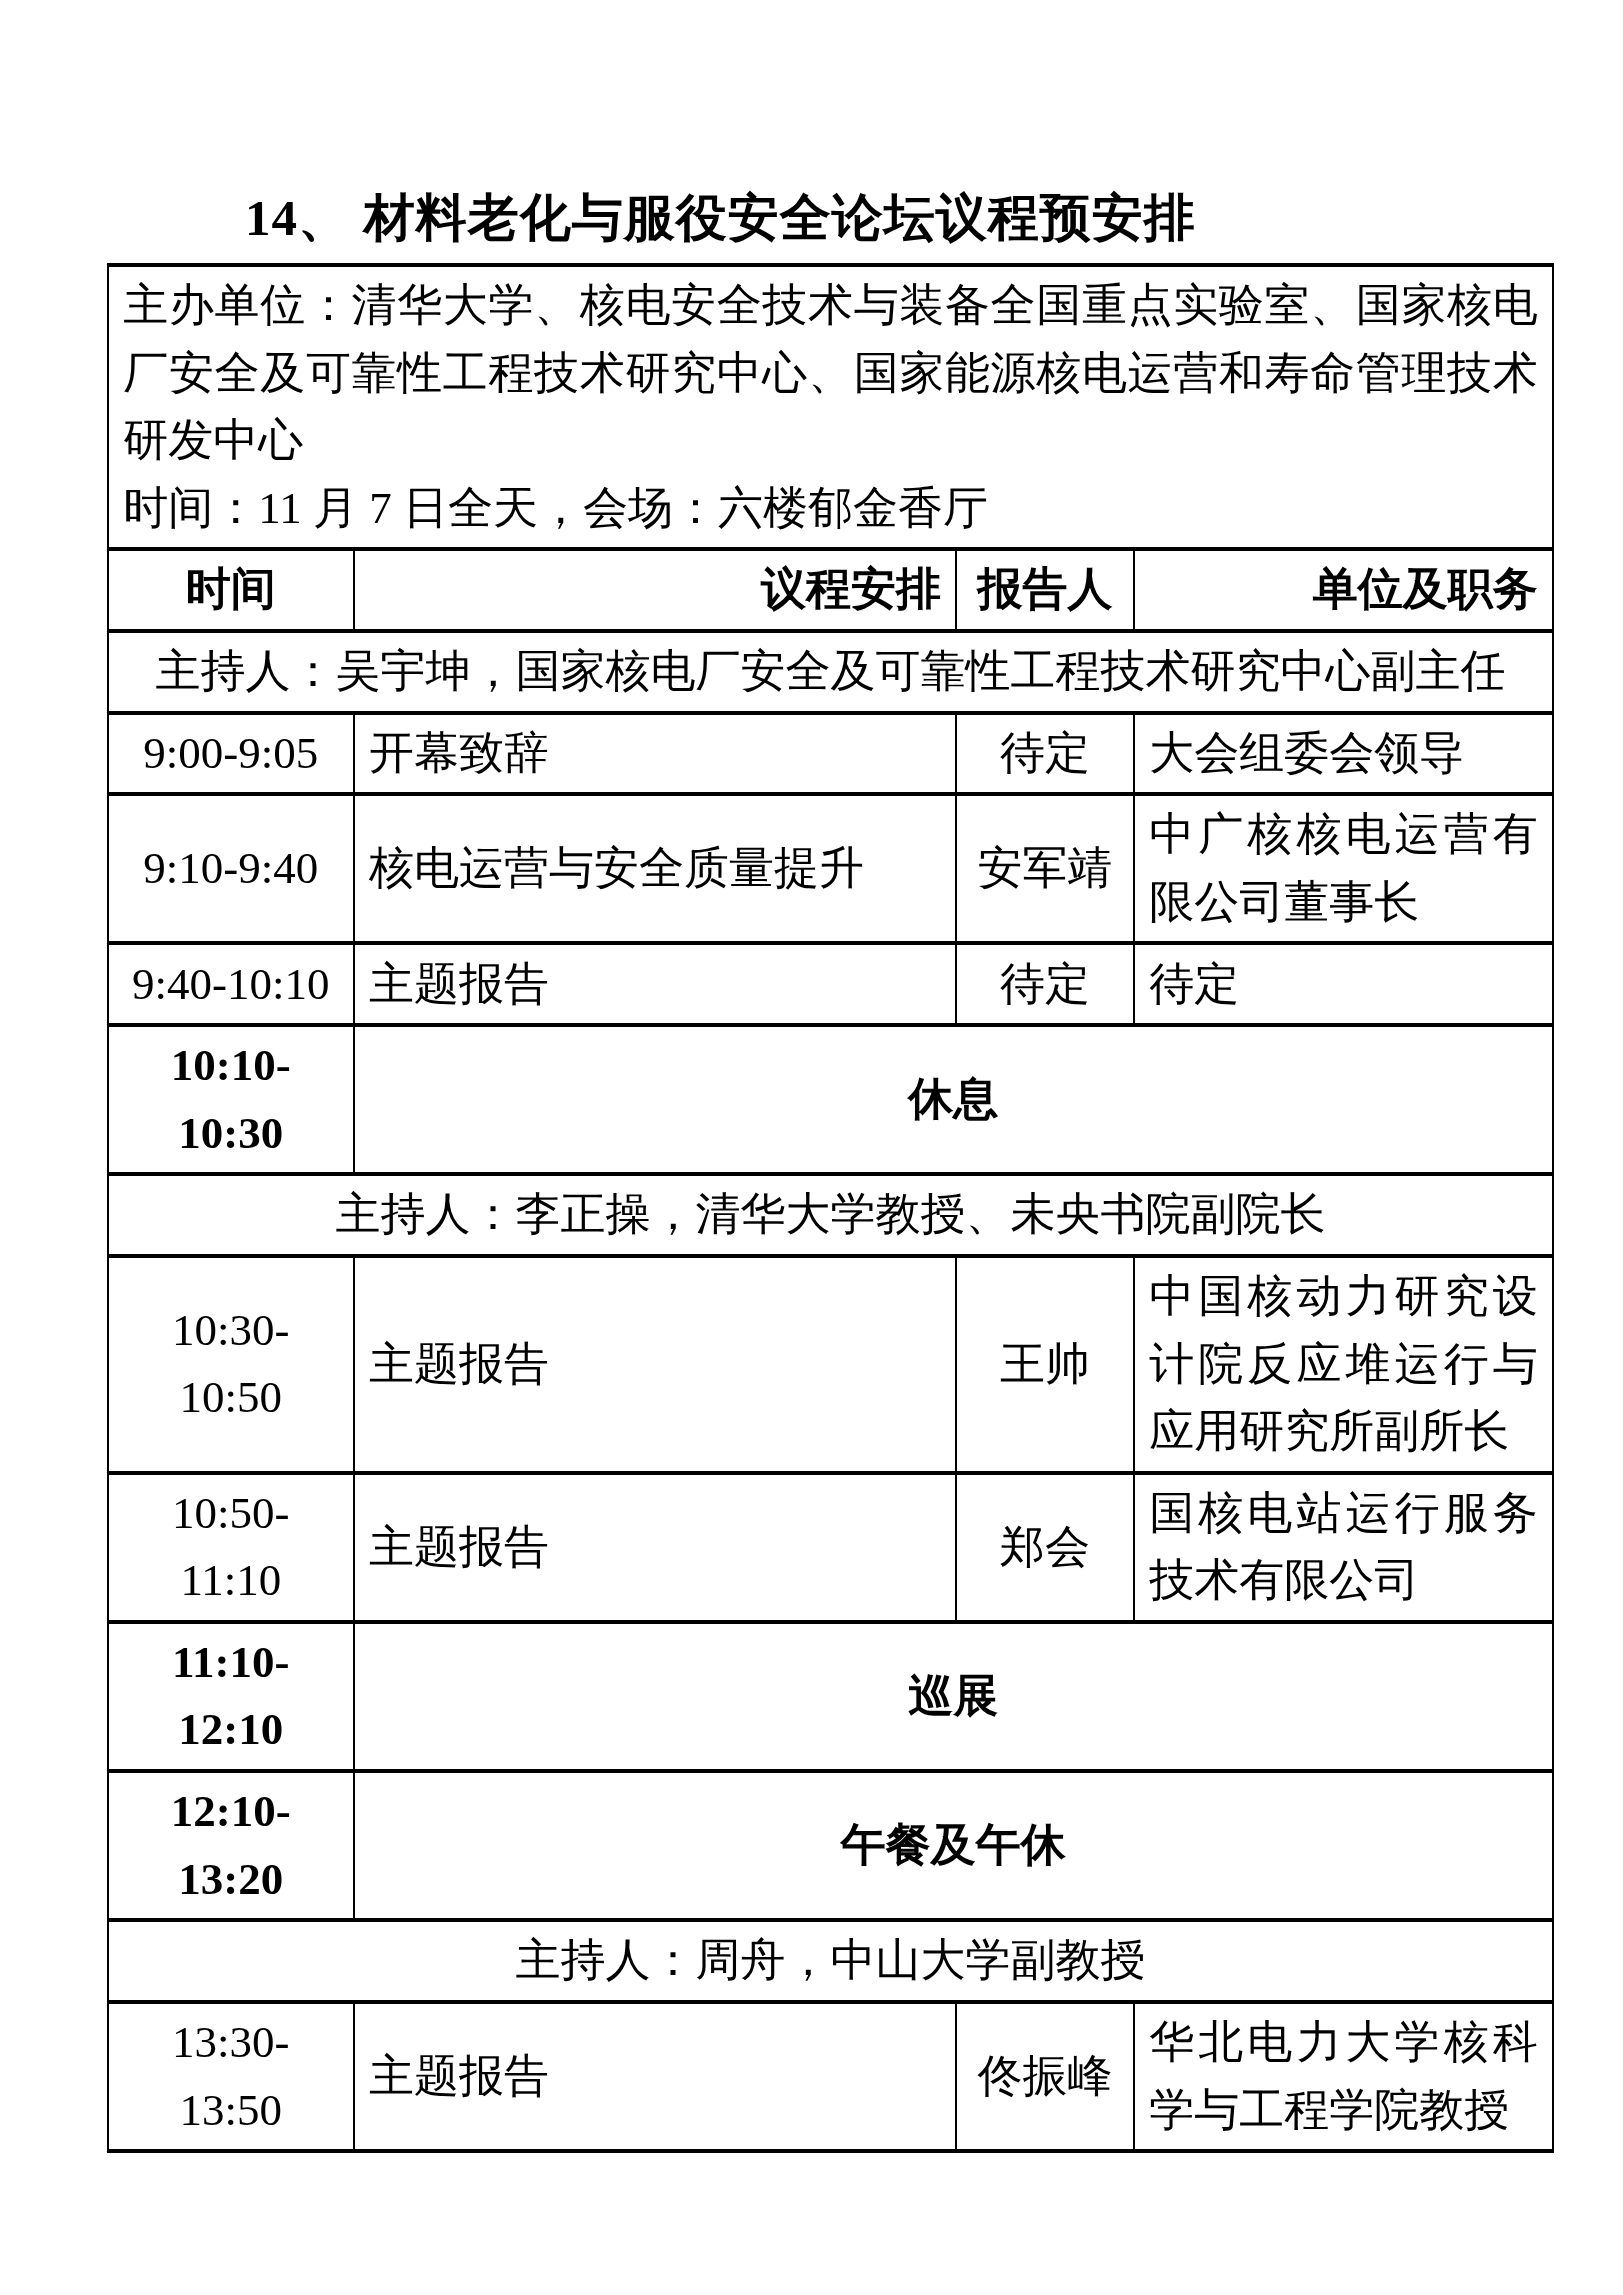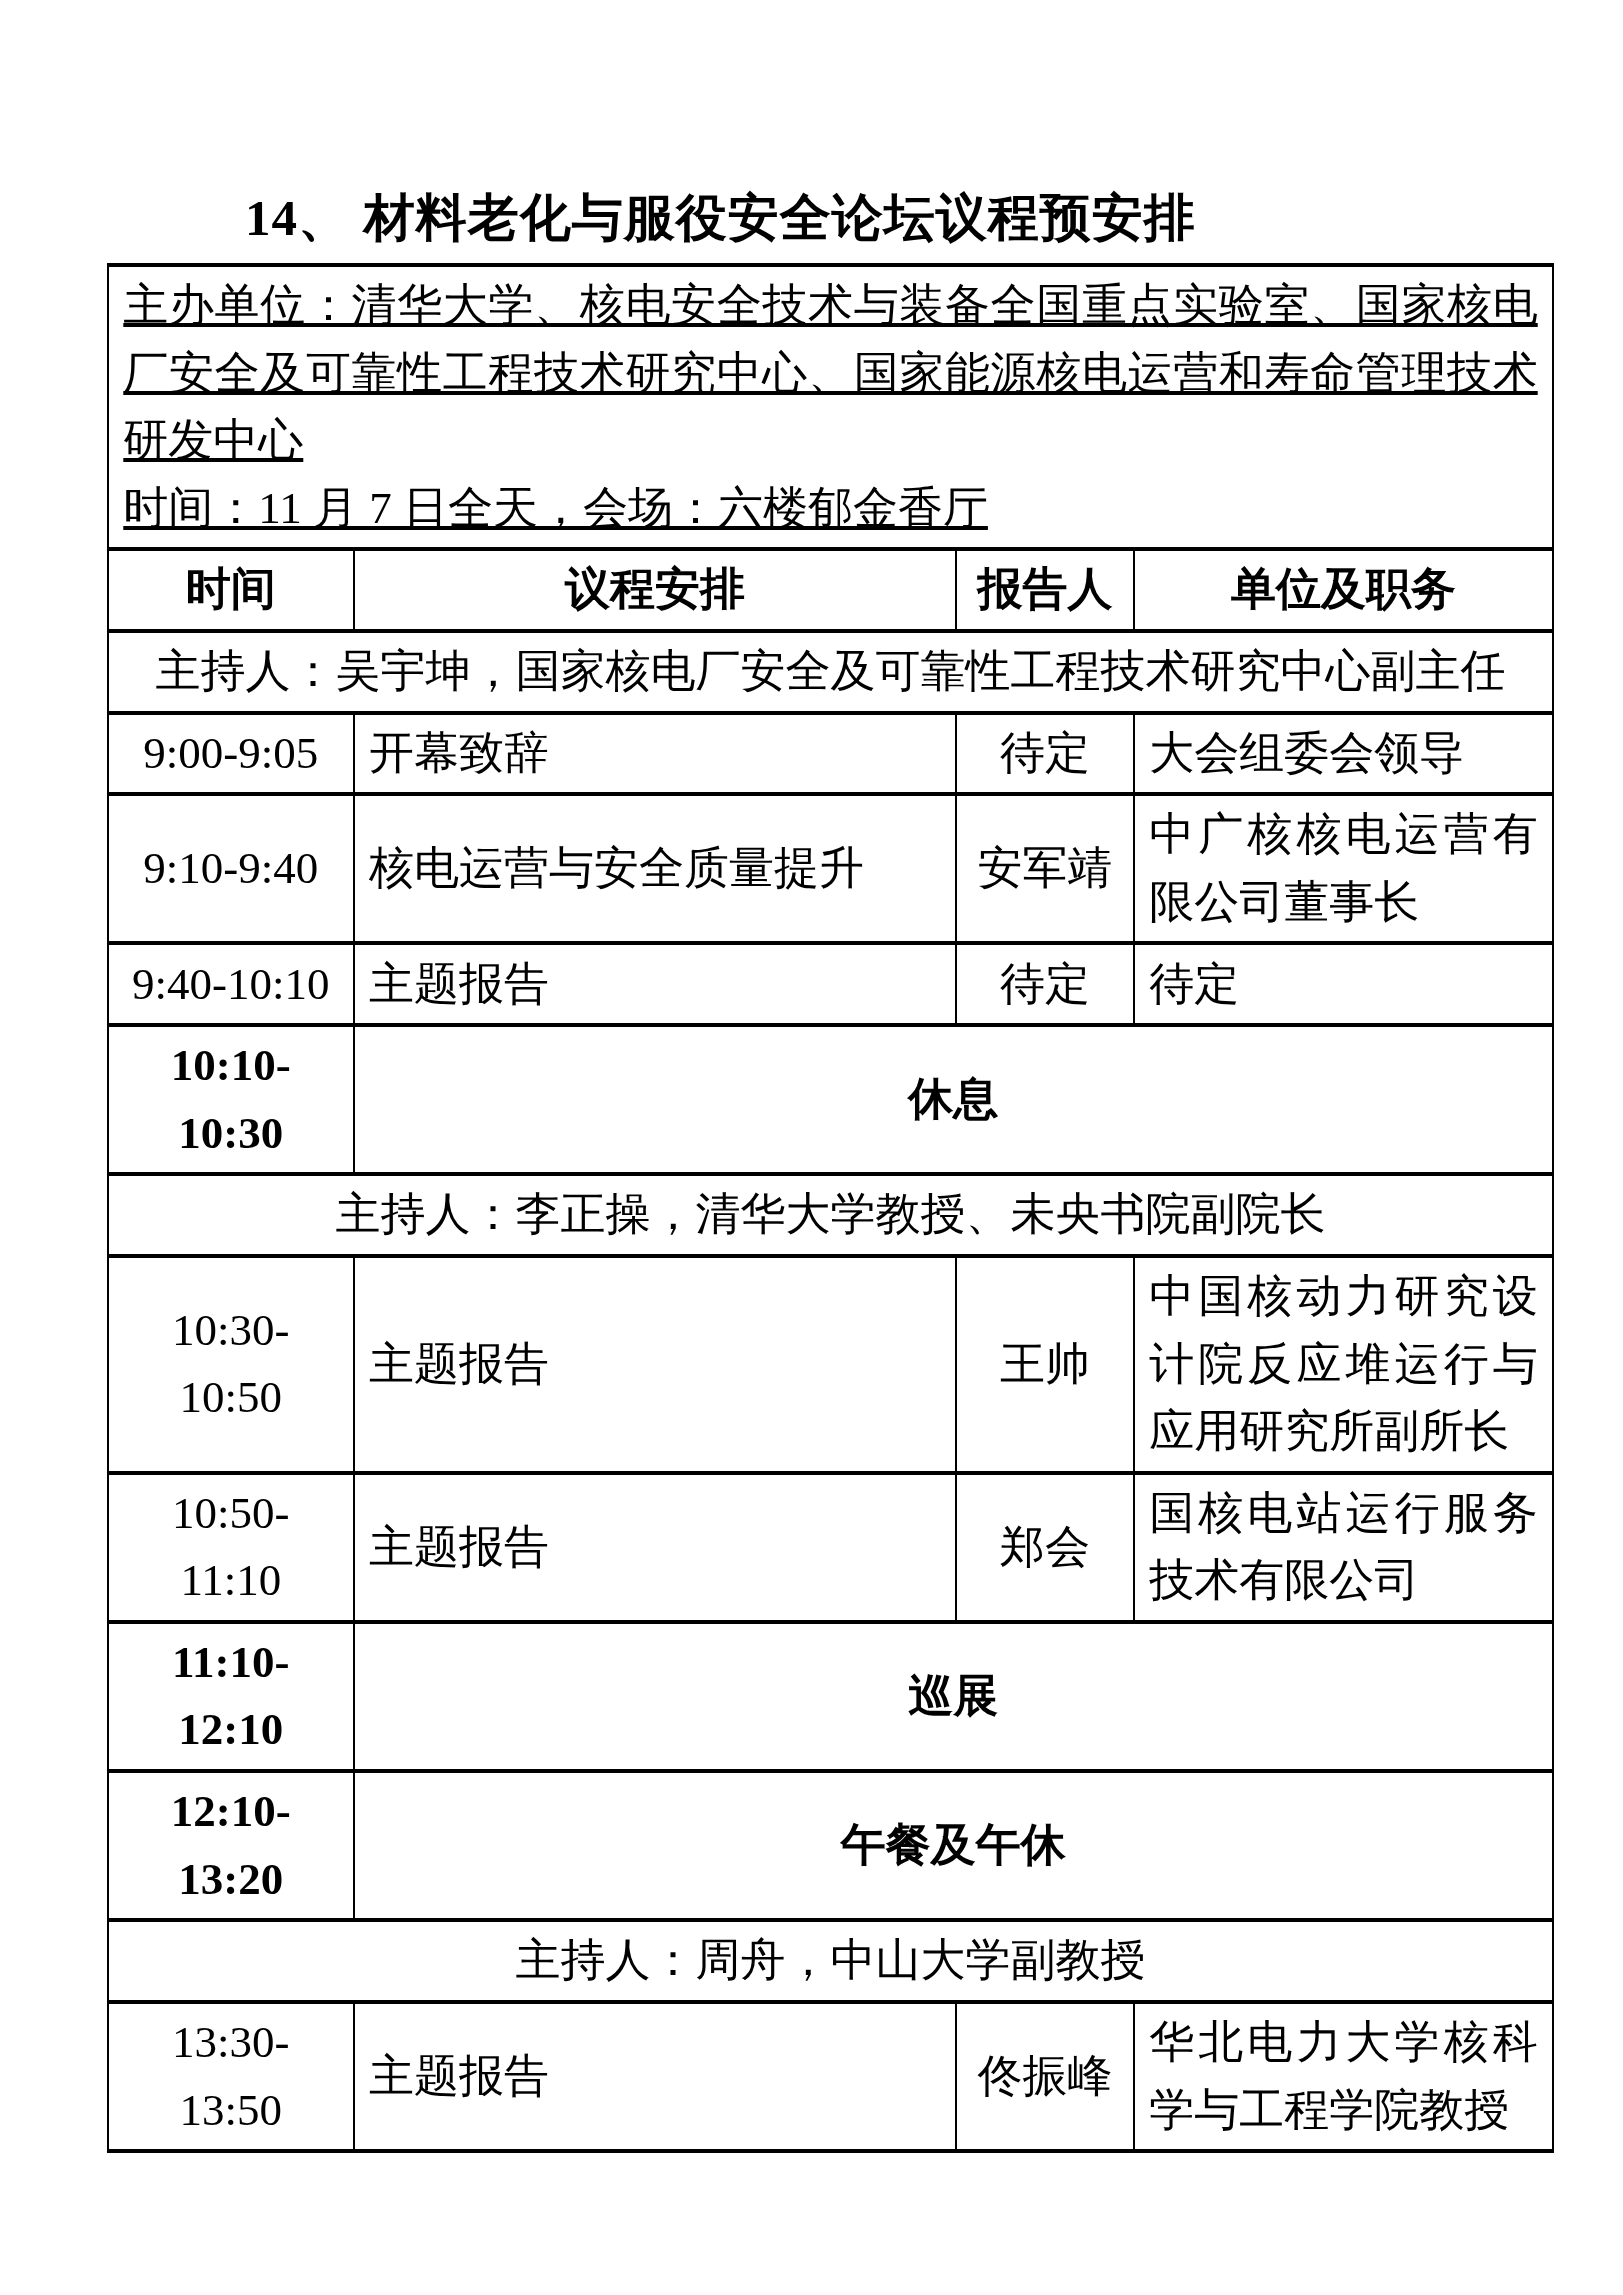--- a/index.html
+++ b/index.html
@@ -55,30 +55,29 @@
     line-height: 1.5;
     font-weight: normal;
   }
   
   col.c1 { width: 17.0%; }
   col.c2 { width: 41.7%; }
   col.c3 { width: 12.3%; }
   col.c4 { width: 29.0%; }
 
   .cell-center { text-align: center; }
-  .cell-left   { text-align: center; }
+  .cell-left   { text-align: right; }
 
   
   td.info-cell {
     text-align: justify;
     text-justify: inter-character;
     font-weight: bold;
     line-height: 1.62;
     padding: 14.3px 17.4px 18.4px 17.4px;
-    text-decoration: underline;
   }
   td.info-cell .info-line { display: block; }
 
   
   tr.hdr td { font-weight: bold; }
 
   
   td.host-cell {
     text-align: center;
     font-weight: bold;

